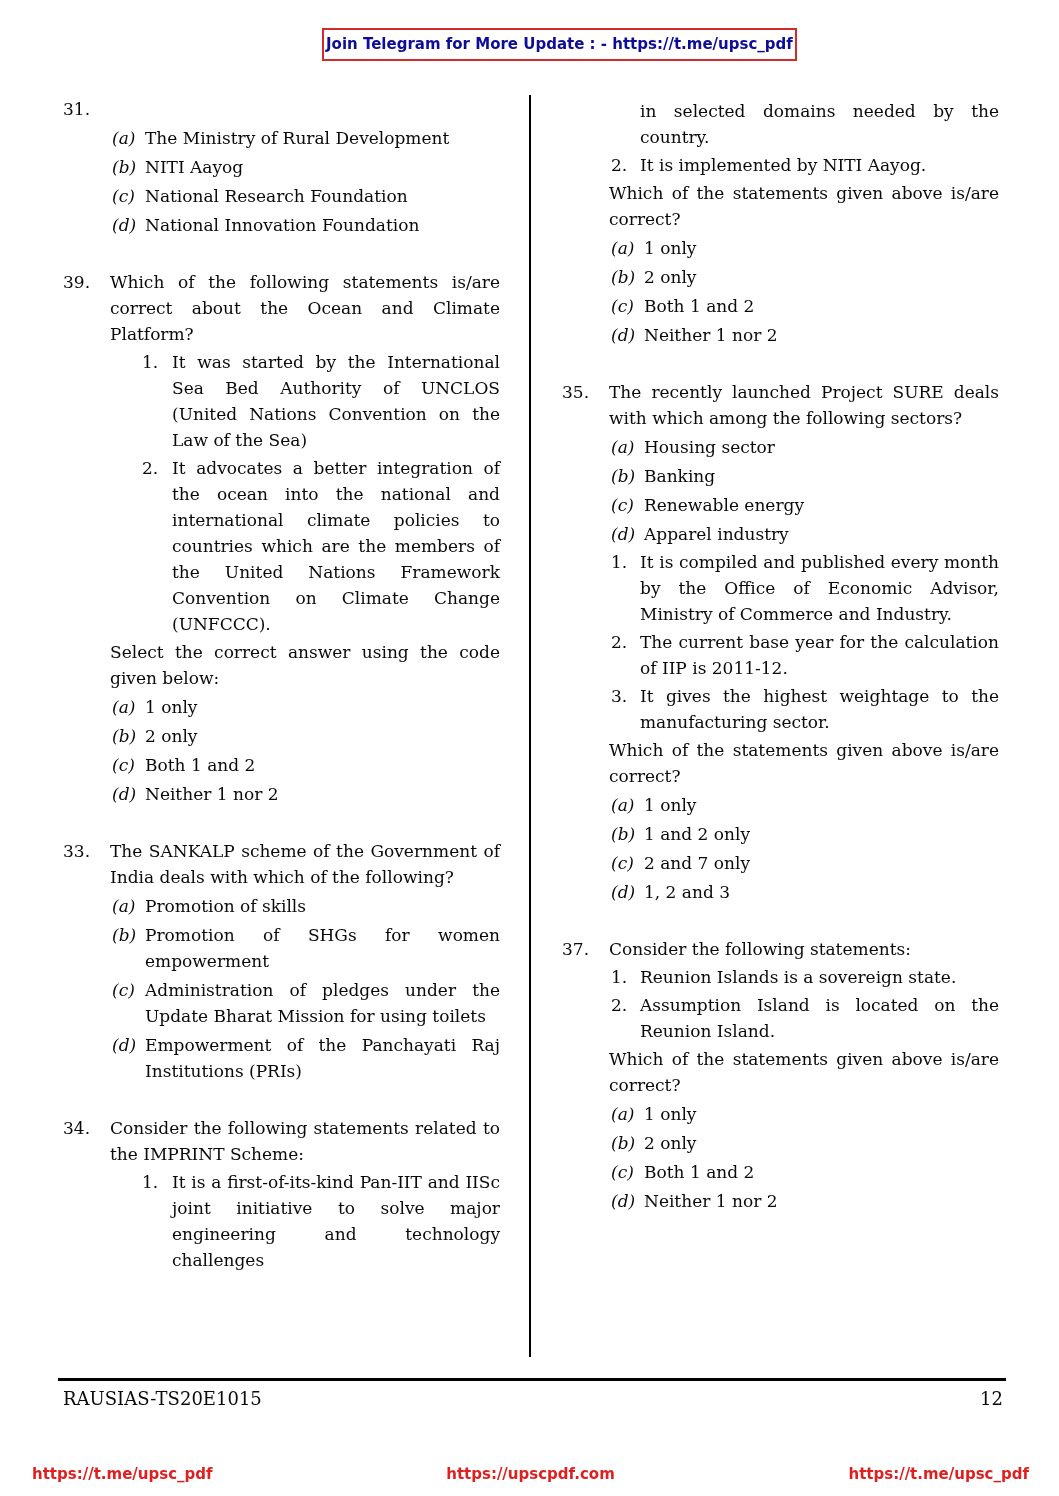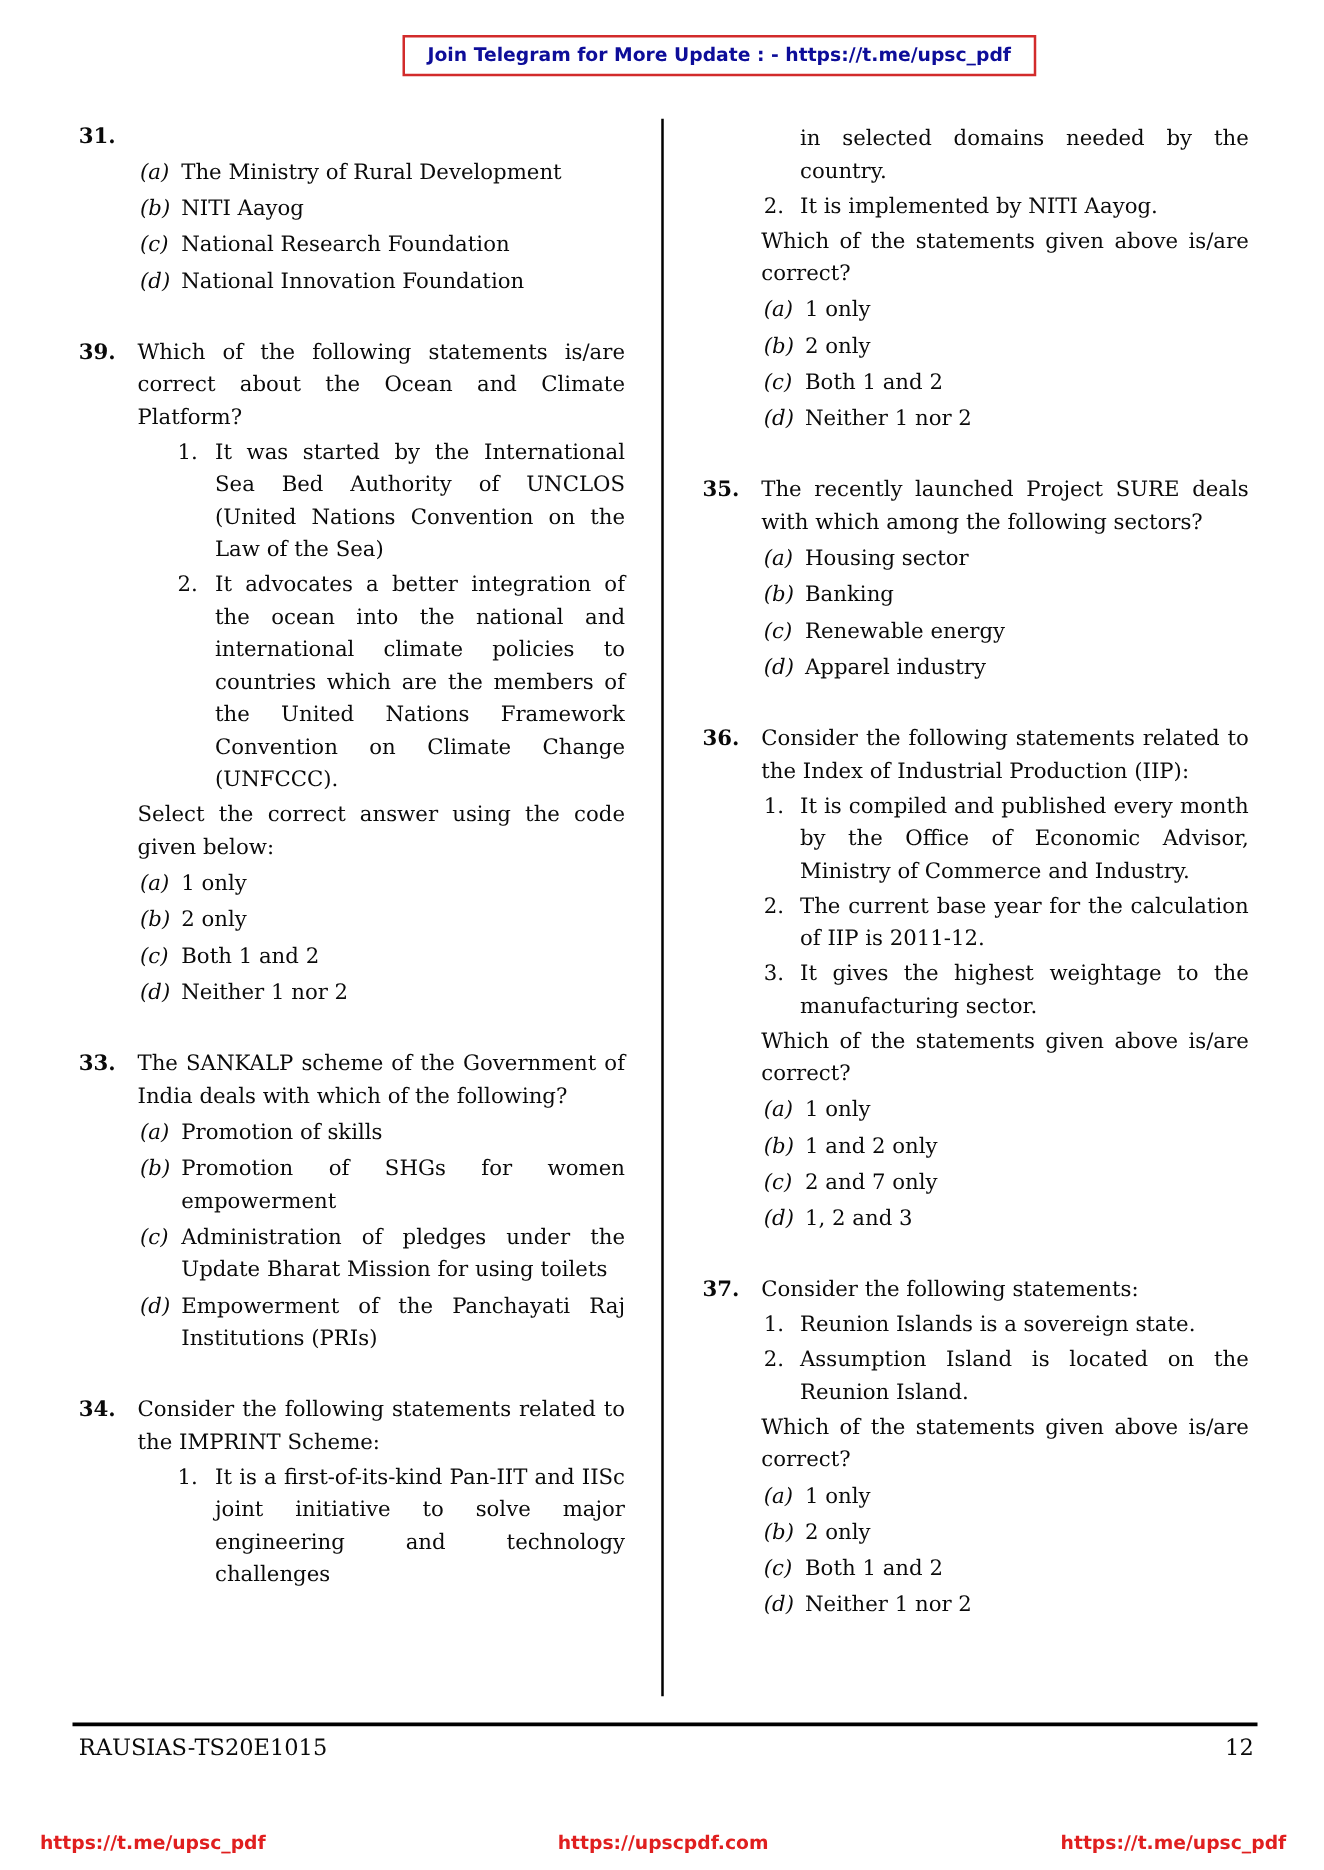--- a/index.html
+++ b/index.html
@@ -5,35 +5,35 @@
   * { margin:0; padding:0; box-sizing:border-box; }
   body { background:#ffffff; }
   .page {
     position:relative; width:1059px; height:1496px; background:#fff;
     font-family:"DejaVu Serif", serif; font-size:17px; line-height:26px; color:#0a0a0a;
     overflow:hidden;
   }
   .banner {
     position:absolute; top:28px; left:322px;
     border:2px solid var(--banner-border,#d22b2b);
-    padding:4px 18px;
+    padding:4px 2px;
     font-family:"DejaVu Sans","Liberation Sans",sans-serif;
     font-weight:bold; font-size:15px; line-height:21px;
     color:var(--banner-text,#0d0d99);
   }
   .col { position:absolute; top:96px; width:437px; }
   .col-left { left:63px; }
   .col-right { left:562px; }
   .divider { position:absolute; left:529px; top:95px; width:2px; height:1262px; background:#000; }
 
   .jt { text-align:justify; }
   .blk { margin-top:2px; }
   .question { display:flex; margin-top:31px; }
   .col .question:first-child { margin-top:0; }
-  .q-num { flex:none; width:47px; font-weight:bold; }
+  .q-num { flex:none; width:47px; font-weight:normal; }
   .q-text { flex:1; }
   .statement { display:flex; }
   .col-left .statement { margin-left:79px; }
   .col-right .statement { margin-left:49px; }
   .s-num { flex:none; width:30px; }
   .col-right .s-num { width:29px; }
   .s-text { flex:1; }
   .option { display:flex; margin-left:49px; margin-top:3px; }
   .o-letter { flex:none; width:33px; font-style:italic; }
   .o-text { flex:1; }
@@ -179,24 +179,20 @@
         <div class="o-text jt">Banking</div>
       </div>
       <div class="blk option">
         <span class="o-letter">(c)</span>
         <div class="o-text jt">Renewable energy</div>
       </div>
       <div class="blk option">
         <span class="o-letter">(d)</span>
         <div class="o-text jt">Apparel industry</div>
       </div>
-      <div class="blk question">
-        <span class="q-num">36.</span>
-        <div class="q-text jt">Consider the following statements related to the Index of Industrial Production (IIP):</div>
-      </div>
       <div class="blk statement">
         <span class="s-num">1.</span>
         <div class="s-text jt">It is compiled and published every month by the Office of Economic Advisor, Ministry of Commerce and Industry.</div>
       </div>
       <div class="blk statement">
         <span class="s-num">2.</span>
         <div class="s-text jt">The current base year for the calculation of IIP is 2011-12.</div>
       </div>
       <div class="blk statement">
         <span class="s-num">3.</span>

